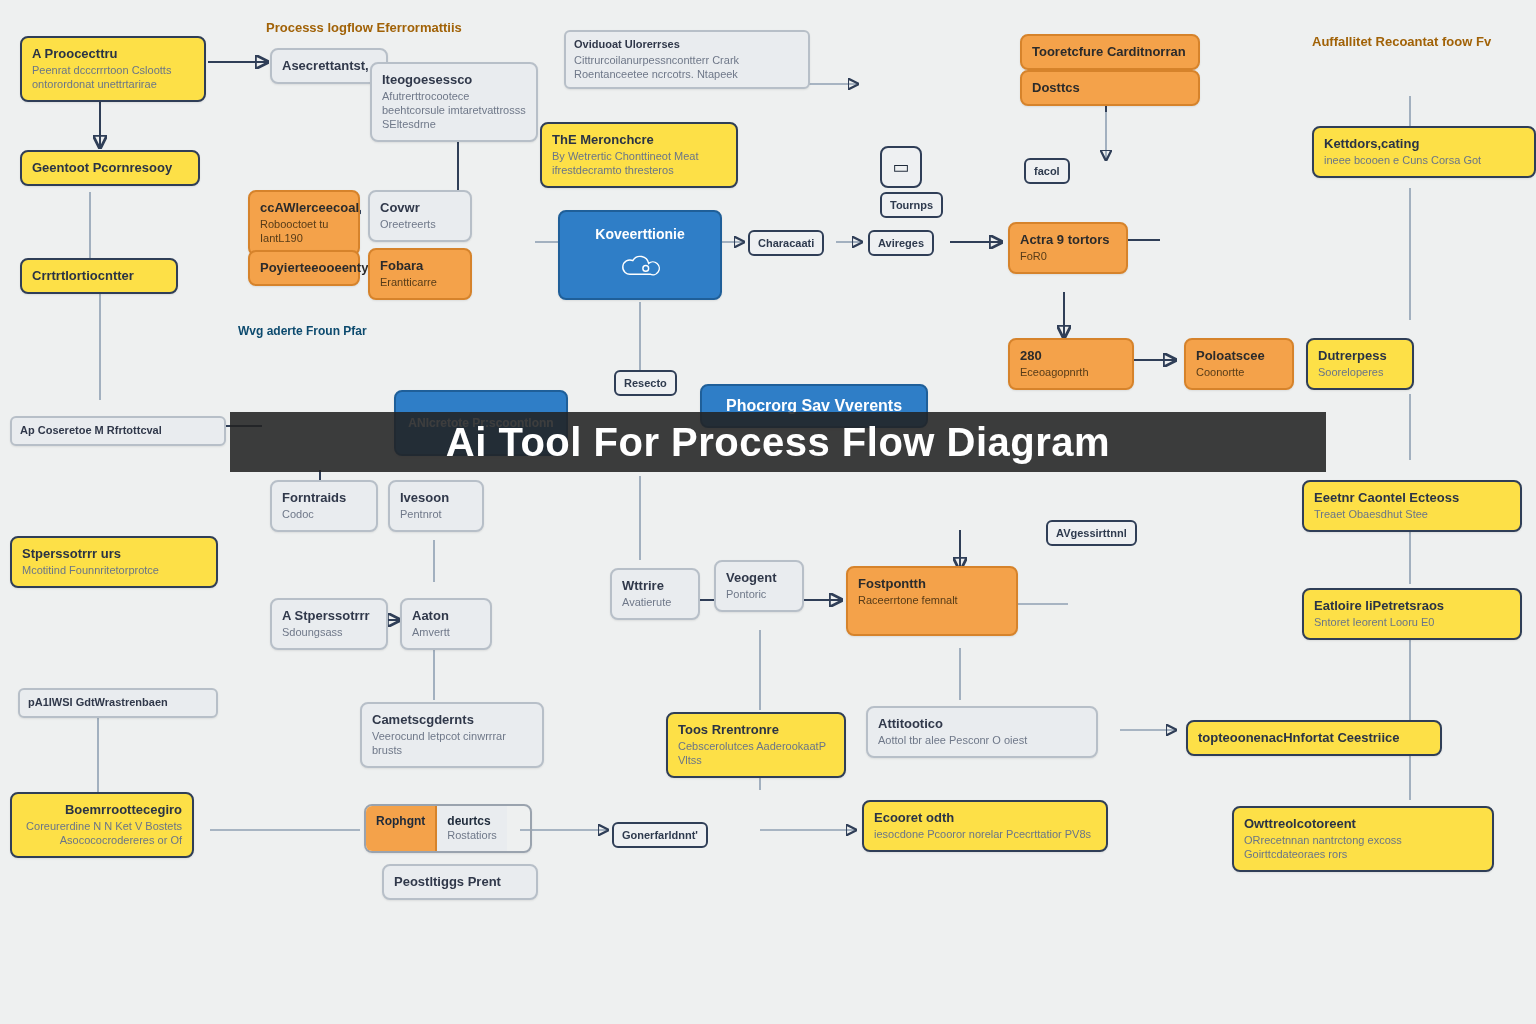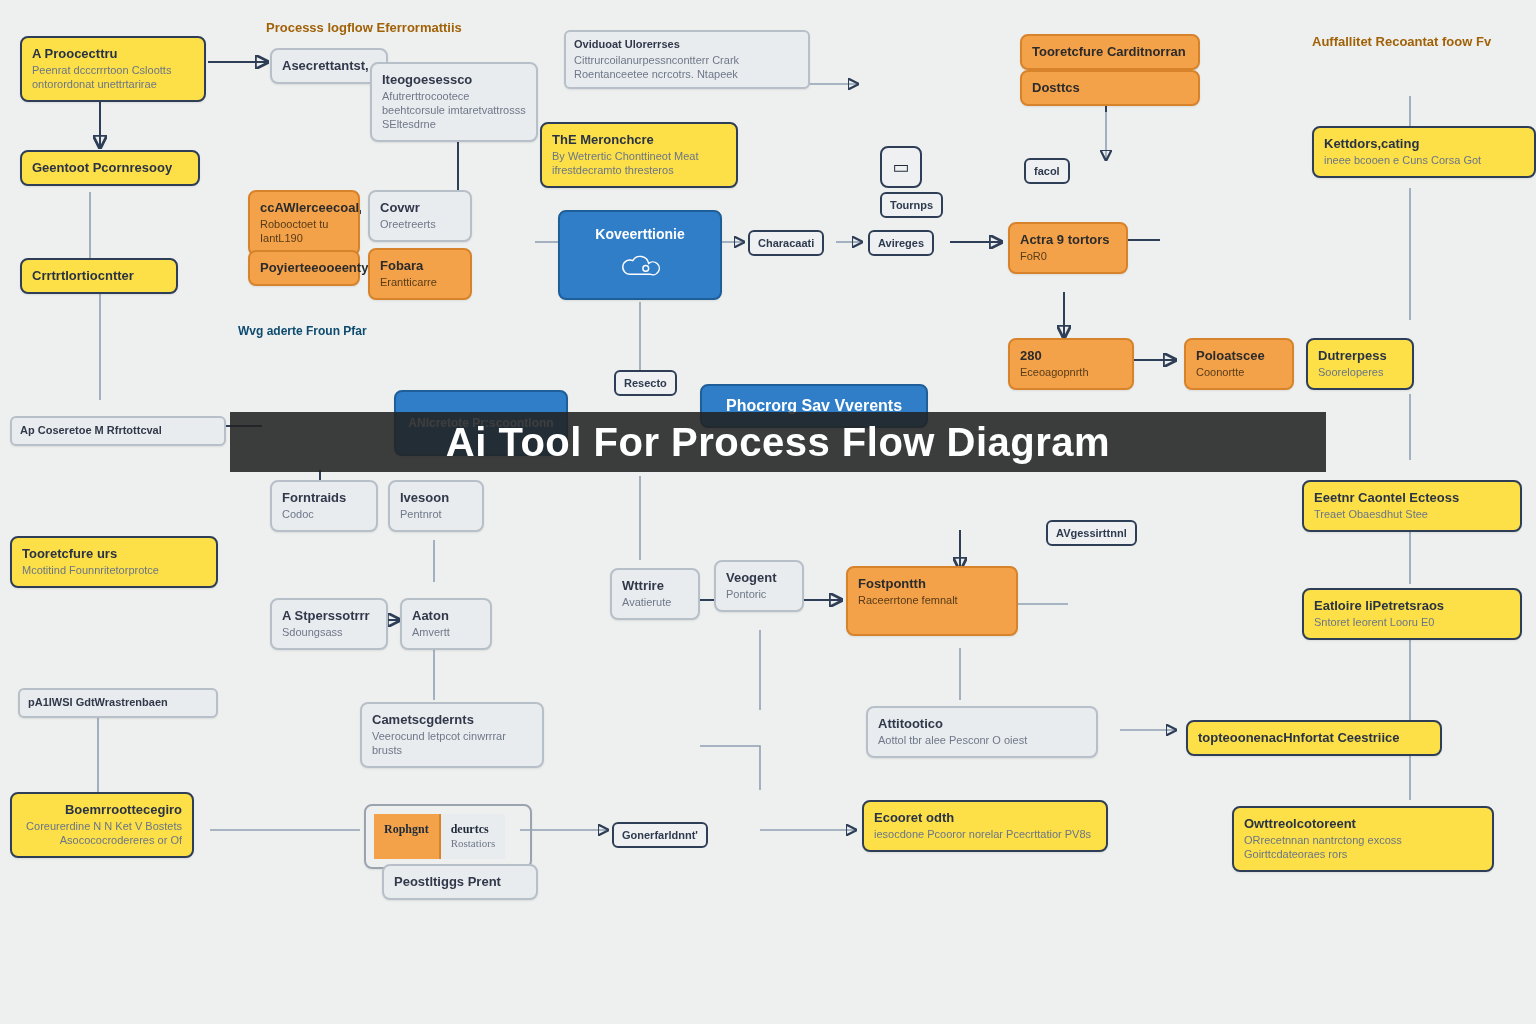--- a/index.html
+++ b/index.html
@@ -72,21 +72,21 @@
   .icon-box {
     position: absolute;
     width: 42px; height: 42px;
     background: #eef0f2;
     border: 2px solid #2f3e57;
     border-radius: 8px;
     display: flex; align-items: center; justify-content: center;
     font-size: 18px;
   }
   .split {
-    display: flex; padding: 8px; overflow: hidden; font-family: Liberation Serif, serif;
+    display: flex; padding: 0; overflow: hidden;
   }
   .split > div { padding: 8px 10px; }
   .split .left { background: #f4a24a; border-right: 2px solid #d6832b; }
   .split .right { background: #e9ecef; }
 
   
   svg.wires {
     position: absolute; inset: 0;
     width: 1536px; height: 1024px;
     pointer-events: none;
@@ -277,21 +277,21 @@
   </div>
   <div class="node gray" style="left:270px; top:480px; width:108px;">
     <div class="title">Forntraids</div>
     <div class="sub">Codoc</div>
   </div>
   <div class="node gray" style="left:388px; top:480px; width:96px;">
     <div class="title">Ivesoon</div>
     <div class="sub">Pentnrot</div>
   </div>
   <div class="node outline" style="left:10px; top:536px; width:208px;">
-    <div class="title">Tooretcfure urs</div>
+    <div class="title">Stperssotrrr urs</div>
     <div class="sub">Mcotitind Founnritetorprotce</div>
   </div>
 
   <div class="node gray" style="left:610px; top:568px; width:90px;">
     <div class="title">Wttrire</div>
     <div class="sub">Avatierute</div>
   </div>
   <div class="node gray" style="left:714px; top:560px; width:90px;">
     <div class="title">Veogent</div>
     <div class="sub">Pontoric</div>
@@ -319,20 +319,25 @@
     <div class="sub">Sntoret Ieorent Looru E0</div>
   </div>
 
   <div class="node gray small" style="left:18px; top:688px; width:200px;">
     <div class="title" style="font-size:11px;">pA1IWSI GdtWrastrenbaen</div>
   </div>
   <div class="node gray" style="left:360px; top:702px; width:184px;">
     <div class="title">Cametscgdernts</div>
     <div class="sub">Veerocund
 letpcot cinwrrrar brusts</div>
+  </div>
+  <div class="node outline" style="left:666px; top:712px; width:180px;">
+    <div class="title">Toos Rrentronre</div>
+    <div class="sub">Cebscerolutces
+AaderookaatP Vltss</div>
   </div>
   <div class="node gray" style="left:866px; top:706px; width:232px;">
     <div class="title">Attitootico</div>
     <div class="sub">Aottol tbr alee Pesconr  O oiest</div>
   </div>
   <div class="node outline" style="left:1186px; top:720px; width:256px;">
     <div class="title">topteoonenacHnfortat Ceestriice</div>
   </div>
 
   <div class="node outline" style="left:10px; top:792px; width:184px;text-align:right;">

